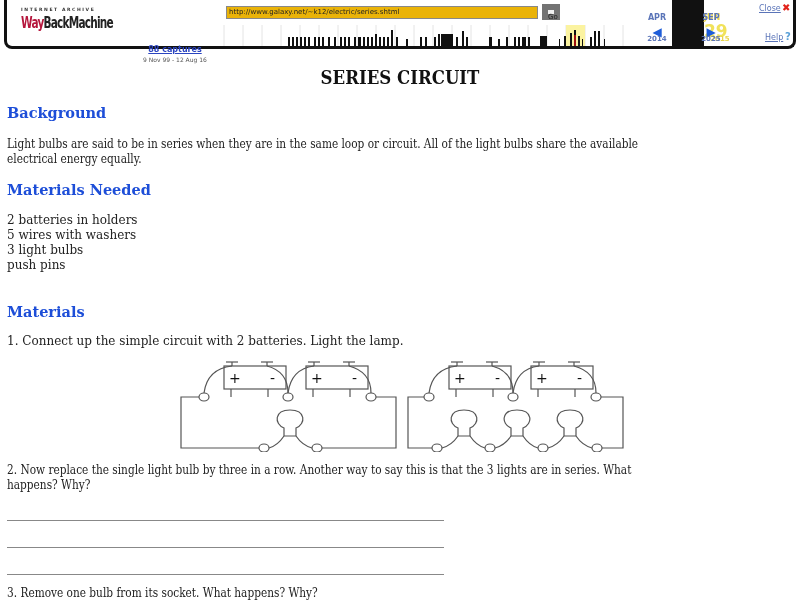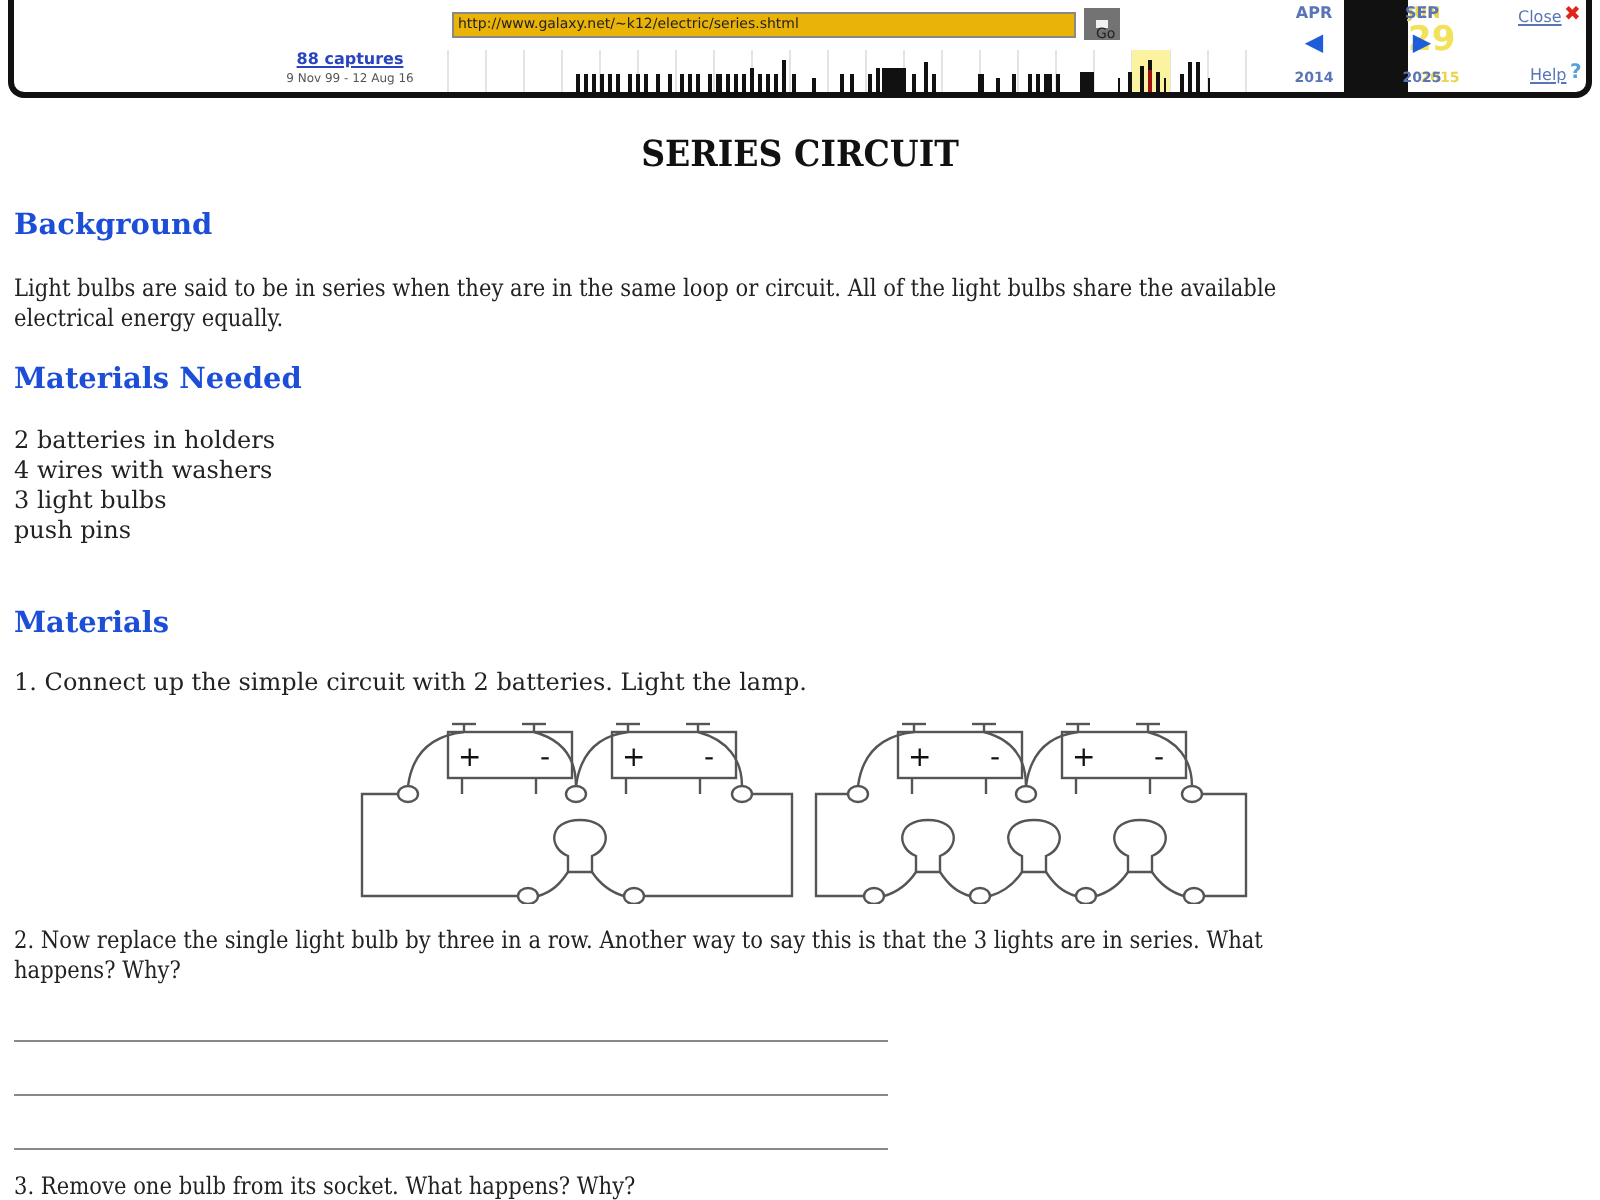--- a/index.html
+++ b/index.html
@@ -12,30 +12,30 @@
     background: #fff; border: 3px solid #111; border-top: none;
     border-radius: 0 0 8px 8px;
   }
   .wm-logo { position: absolute; left: 14px; top: 7px; width: 90px; height: 32px; }
   .wm-logo .ia { font-family: "DejaVu Sans", sans-serif; font-size: 4.5px; letter-spacing: 1.6px; color: #333; font-weight: bold; display:block; }
   .wm-logo .wb { display: inline-block; margin-top: 2px; font-family: "DejaVu Sans Condensed", "DejaVu Sans", sans-serif; font-weight: bold; font-size: 15px; letter-spacing: -1px; transform: scaleX(0.78); transform-origin: left; white-space: nowrap; }
   .wm-logo .wb .way { color: #b5163c; }
   .wm-logo .wb .back { color: #222; }
 
   .wm-captures { position: absolute; left: 128px; top: 25px; width: 80px; text-align: center; }
-  .wm-captures a { display:block; font-family: "DejaVu Sans", sans-serif; font-size: 8px; color: #2a44c0; text-decoration: underline; font-weight: bold; }
+  .wm-captures a { display:block; font-family: "DejaVu Sans", sans-serif; font-size: 8px; color: #2a44c0; text-decoration: underline; font-weight: bold; margin-top: 20px; }
   .wm-captures .range { display:block; font-family: "DejaVu Sans", sans-serif; font-size: 6px; color: #555; margin-top: 2px; }
 
   .wm-url { position: absolute; left: 219px; top: 6px; width: 312px; height: 13px; border: 1px solid #888; font-family: "DejaVu Sans", sans-serif; font-size: 7px; padding: 1px 2px; color: #222; background: #eab308; line-height: 9px; }
   .wm-go { position: absolute; left: 535px; top: 4px; width: 18px; height: 16px; border: 6px solid #737373; background: #f0f0f0; font-family: "DejaVu Sans", sans-serif; font-size: 7px; text-align: center; line-height: 14px; color: #222; }
 
   .wm-spark { position: absolute; left: 213px; top: 25px; width: 415px; height: 21px; }
 
   .wm-cal { position: absolute; top: 0; height: 46px; font-family: "DejaVu Sans", sans-serif; font-weight: bold; text-align: center; }
-  .wm-cal .mon { display:block; font-size: 8px; margin-top: 2px; }
+  .wm-cal .mon { display:block; font-size: 8px; margin-top: 13px; }
   .wm-cal .yr { display:block; font-size: 7px; position: absolute; bottom: 3px; width: 100%; }
   .wm-prev { left: 637px; width: 26px; color: #5a74b8; }
   .wm-curr { left: 665px; width: 24px; background: #111; color: #e9d54a; padding-left: 32px; }
   .wm-next { left: 691px; width: 26px; color: #5a74b8; }
   .wm-curr .day { display:block; font-size: 17px; line-height: 18px; color: #f1e25a; }
   .arrow { display:block; margin-top: 3px; font-size: 12px; color: #1e5dd9; line-height: 14px; }
 
   .wm-close { position: absolute; left: 752px; top: 4px; font-family: "DejaVu Sans", sans-serif; font-size: 8px; color: #5a74b8; text-decoration: underline; }
   .wm-close-x { position: absolute; left: 775px; top: 2px; font-family: "DejaVu Sans", sans-serif; font-size: 10px; color: #e2231a; font-weight: bold; }
   .wm-help { position: absolute; left: 758px; top: 33px; font-family: "DejaVu Sans", sans-serif; font-size: 8px; color: #5a74b8; text-decoration: underline; }
@@ -45,20 +45,24 @@
   p, .line { font-family: "DejaVu Serif", serif; font-size: 12px; line-height: 15px; color: #222; }
   .narrow { transform: scaleX(0.88); transform-origin: left; white-space: nowrap; }
 
   .abs { position: absolute; }
   .answer-line { position: absolute; left: 7px; width: 437px; height: 1px; background: #888; }
 </style>
 </head>
 <body>
 
 <div id="wm-toolbar">
+  <div class="wm-logo">
+    <span class="ia">INTERNET ARCHIVE</span>
+    <span class="wb"><span class="way">Way</span><span class="back">BackMachine</span></span>
+  </div>
 
   <div class="wm-captures">
     <a>88 captures</a>
     <span class="range">9 Nov 99 - 12 Aug 16</span>
   </div>
 
   <div class="wm-url">http://www.galaxy.net/~k12/electric/series.shtml</div>
   <div class="wm-go">Go</div>
 
   <svg class="wm-spark" viewBox="0 0 415 21" preserveAspectRatio="none">
@@ -168,21 +172,21 @@
 
 <h1 class="abs" style="left:0; top:67px; width:800px;">SERIES CIRCUIT</h1>
 
 <h2 class="abs" style="left:7px; top:104px;">Background</h2>
 <p class="abs narrow" style="left:7px; top:137px;">Light bulbs are said to be in series when they are in the same loop or circuit. All of the light bulbs share the available</p>
 <p class="abs narrow" style="left:7px; top:152px;">electrical energy equally.</p>
 
 <h2 class="abs" style="left:7px; top:181px;">Materials Needed</h2>
 <div class="abs" style="left:7px; top:213px;">
   <div class="line">2 batteries in holders</div>
-  <div class="line">4 wires with washers</div>
+  <div class="line">5 wires with washers</div>
   <div class="line">3 light bulbs</div>
   <div class="line">push pins</div>
 </div>
 
 <h2 class="abs" style="left:7px; top:303px;">Materials</h2>
 <p class="abs" style="left:7px; top:334px;">1. Connect up the simple circuit with 2 batteries. Light the lamp.</p>
 
 <svg class="abs" style="left:178px; top:358px;" width="222" height="94" viewBox="0 0 222 94">
   <g fill="none" stroke="#555" stroke-width="1.2">
 

